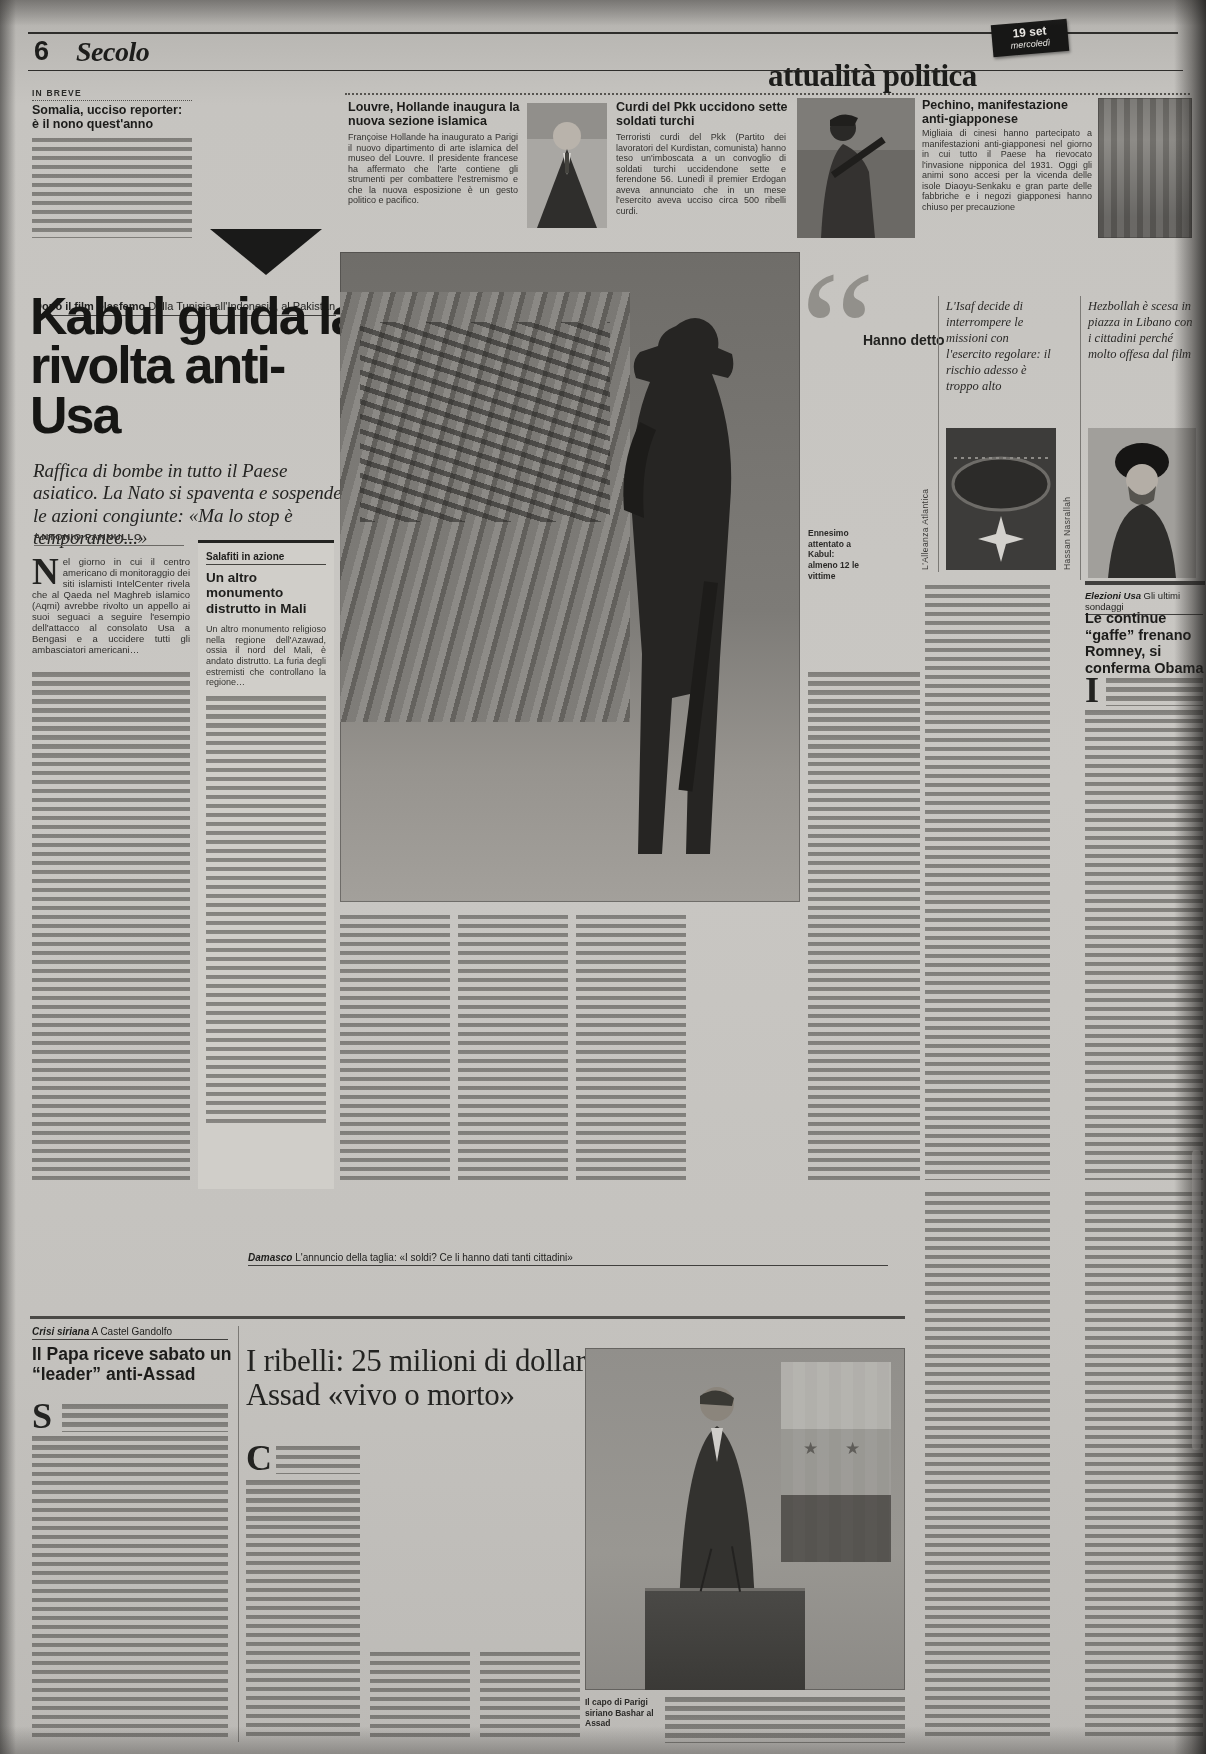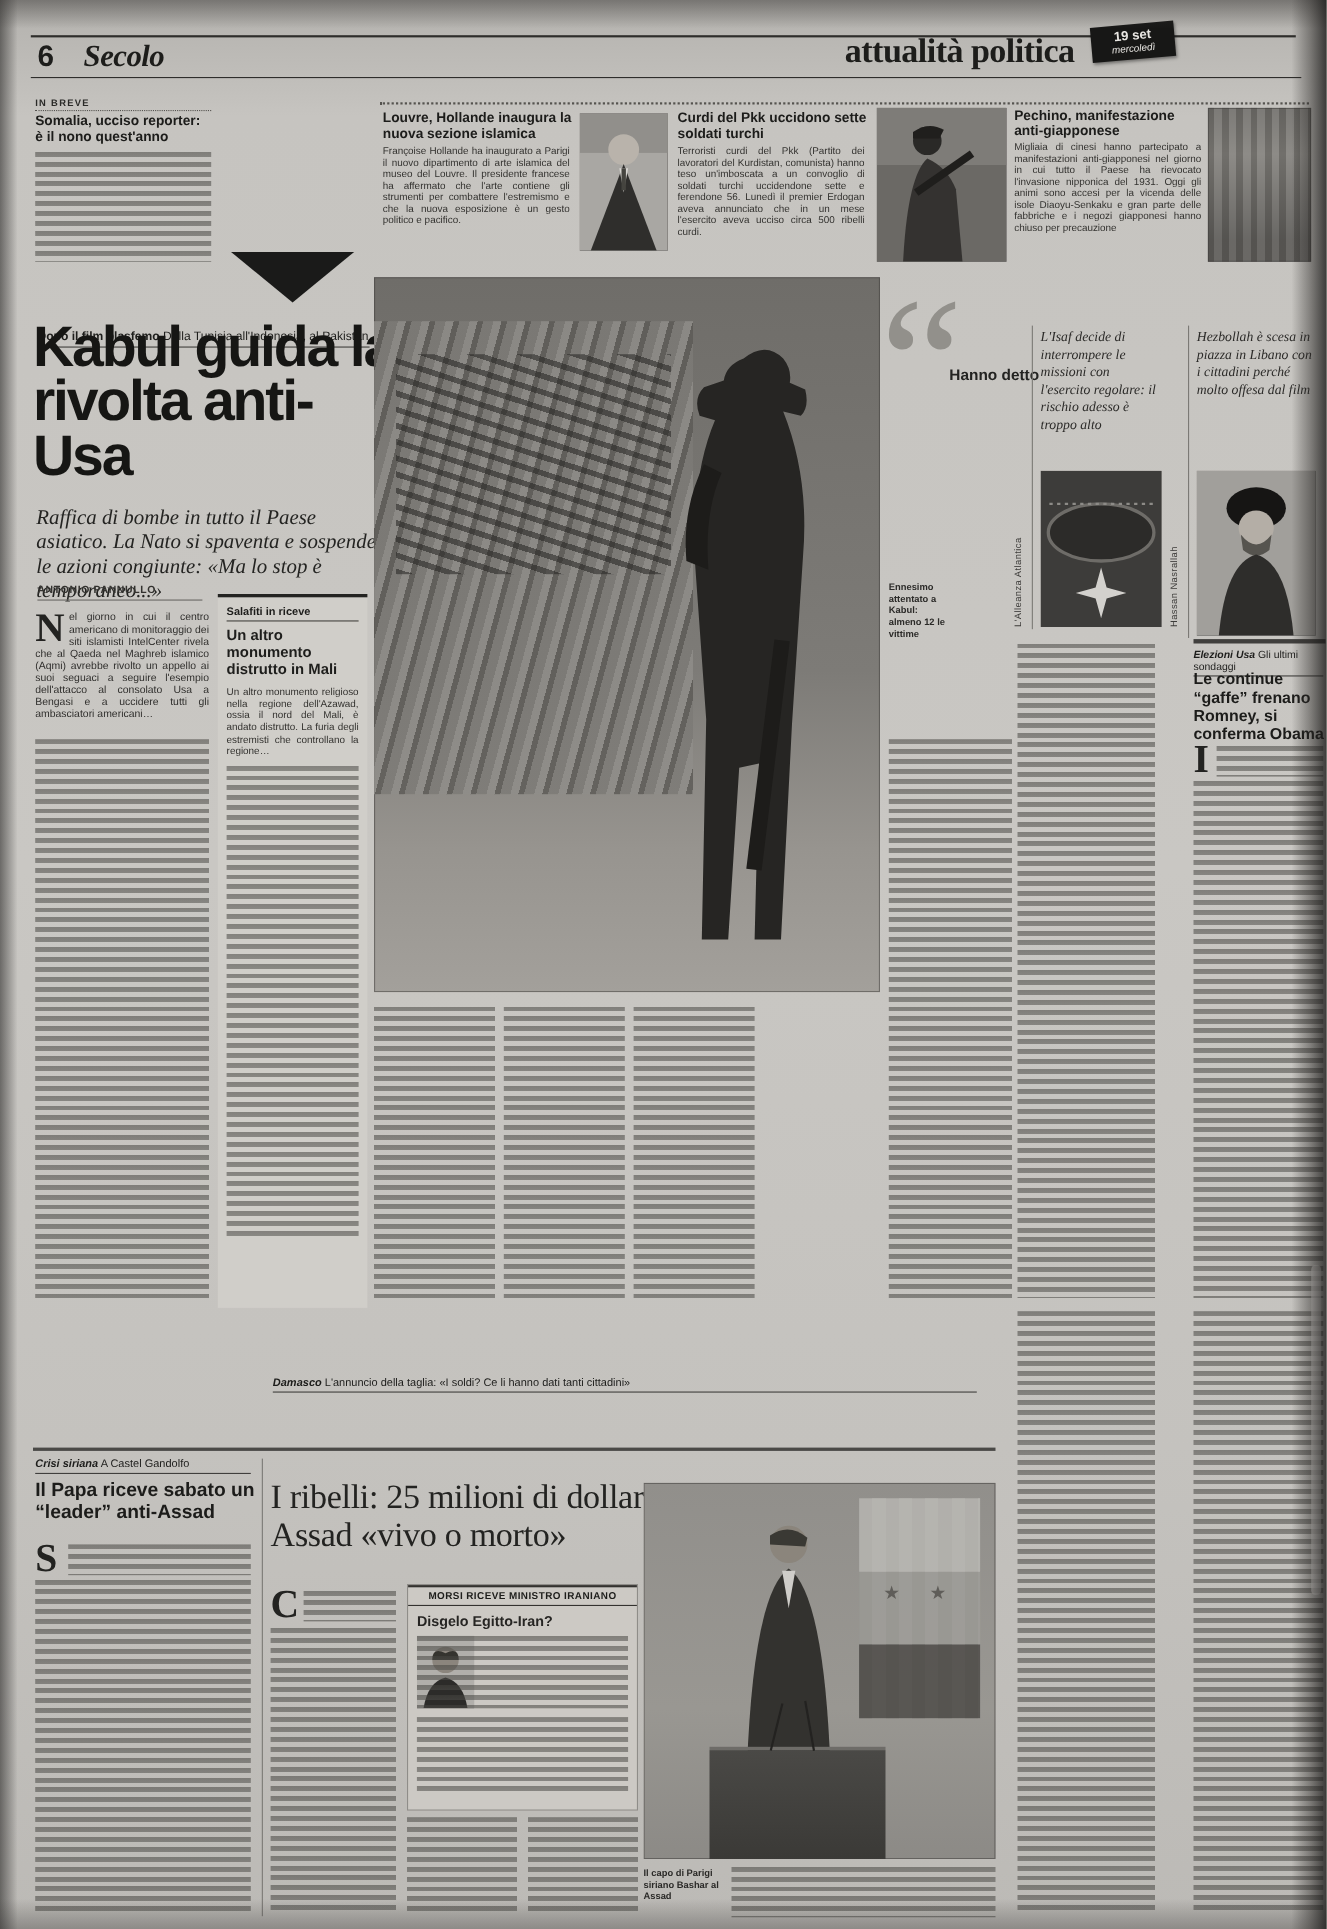--- a/index.html
+++ b/index.html
@@ -15,21 +15,21 @@
   .page-curl{left:1192px;top:1150px;width:9px;height:300px;background:#e9e7e3;opacity:.65;border-radius:4px;}
 
   
   .rule{background:#2e2d2b;}
   .dotted{border-top:2px dotted #55534f;}
   .vline{background:#7b7975;width:1px;}
 
   
   .pageno{font-size:27px;font-weight:bold;}
   .paper{font-family:"Liberation Serif",serif;font-weight:bold;font-style:italic;font-size:28px;letter-spacing:-.5px;}
-  .section{font-family:"Liberation Serif",serif;font-weight:bold;font-size:31px;letter-spacing:-.5px;}
+  .section{font-family:"Liberation Serif",serif;font-weight:bold;font-size:31px;letter-spacing:-.5px;margin-top:30px;}
   .datebox{background:#171716;color:#e8e6e2;transform:rotate(-5deg);text-align:center;padding:4px 6px;box-shadow:1px 2px 3px rgba(0,0,0,.4);}
   .datebox .d1{font-size:12px;font-weight:bold;line-height:1.1;}
   .datebox .d2{font-size:9px;font-style:italic;line-height:1.2;}
 
   
   .lbl{font-size:8.5px;font-weight:bold;letter-spacing:1.2px;color:#2a2a28;}
   .bhead{font-size:12.5px;line-height:1.12;font-weight:bold;color:#1c1c1a;}
   .btext{font-size:9px;line-height:1.17;text-align:justify;color:#33322f;}
   .alert{background:#1a1a19;color:#e4e2de;padding:9px 9px;}
   .alert .t{font-size:15px;font-weight:bold;line-height:1.08;}
@@ -145,21 +145,21 @@
   <div class="abs mainhead" style="left:30px;top:292px;width:335px">Kabul guida la rivolta anti-Usa</div>
   <div class="abs standfirst" style="left:33px;top:460px;width:312px">Raffica di bombe in tutto il Paese asiatico. La Nato si spaventa e sospende le azioni congiunte: «Ma lo stop è temporaneo...»</div>
   <div class="abs byline" style="left:34px;top:531px;width:150px">Antonio Pannullo</div>
 
   <div class="abs body-col" style="left:32px;top:556px;width:158px;height:112px;overflow:hidden">
     <span class="dropcap">N</span><span>el giorno in cui il centro americano di monitoraggio dei siti islamisti IntelCenter rivela che al Qaeda nel Maghreb islamico (Aqmi) avrebbe rivolto un appello ai suoi seguaci a seguire l'esempio dell'attacco al consolato Usa a Bengasi e a uccidere tutti gli ambasciatori americani…</span>
   </div>
   <div class="abs txl" style="left:32px;top:672px;width:158px;height:508px"></div>
 
   <div class="abs graybox" style="left:198px;top:540px;width:120px;height:630px">
-    <div class="k">Salafiti in riceve</div>
+    <div class="k">Salafiti in azione</div>
     <div class="h">Un altro monumento distrutto in Mali</div>
     <div class="b">Un altro monumento religioso nella regione dell'Azawad, ossia il nord del Mali, è andato distrutto. La furia degli estremisti che controllano la regione…</div>
     <div class="txl" style="width:100%;height:428px;margin-top:8px"></div>
   </div>
 
   <div class="abs photo" style="left:340px;top:252px;width:460px;height:650px;background:linear-gradient(180deg,#6f6d69 0%,#7d7b77 55%,#97948f 80%,#a3a09b 100%)">
     <div class="abs" style="left:0;top:40px;width:290px;height:430px;background:repeating-linear-gradient(105deg,#8f8d89 0 7px,#5d5b57 7px 12px,#7c7a76 12px 21px);opacity:.85"></div>
     <div class="abs" style="left:20px;top:70px;width:250px;height:200px;background:repeating-linear-gradient(18deg,rgba(35,34,32,.55) 0 5px,rgba(0,0,0,0) 5px 14px)"></div>
     <svg class="abs" style="left:240px;top:50px" width="200" height="600" viewBox="0 0 100 300">
       <path fill="#262523" d="M48 12 q10 -8 18 0 q4 5 3 11 l7 3 q2 8 -2 12 l-8 -2 q12 30 9 66 l-5 76 -5 98 -12 0 2 -80 -9 2 -5 78 -12 0 2 -100 -5 -70 q-2 -40 9 -66 l-7 -2 q-3 -8 2 -13 l9 -3 q1 -7 9 -10z"></path>
@@ -219,36 +219,20 @@
   <div class="abs txl" style="left:32px;top:1436px;width:196px;height:304px"></div>
 
   <div class="abs vline" style="left:238px;top:1326px;height:416px"></div>
 
   <div class="abs smallkick" style="left:248px;top:1252px;width:640px"><b>Damasco</b><span> L'annuncio della taglia: «I soldi? Ce li hanno dati tanti cittadini»</span></div>
   <div class="abs damhead" style="left:246px;top:1344px;width:448px">I ribelli: 25 milioni di dollari per Assad «vivo o morto»</div>
   <div class="abs dropcap-abs" style="left:246px;top:1444px">C</div>
   <div class="abs txl" style="left:276px;top:1446px;width:84px;height:28px"></div>
   <div class="abs txl" style="left:246px;top:1480px;width:114px;height:260px"></div>
 
-  <div class="abs morsibox" style="left:370px;top:1440px;width:192px;height:196px">
-    <div class="hd">MORSI RICEVE MINISTRO IRANIANO</div>
-    <div class="h2">Disgelo Egitto-Iran?</div>
-    <div style="overflow:hidden;margin-top:6px">
-      <div class="photo" style="float:left;width:52px;height:66px;margin:0 6px 4px 0">
-        <svg width="52" height="66" viewBox="0 0 52 66">
-          <rect width="52" height="66" fill="#b1afab"></rect>
-          <circle cx="26" cy="22" r="12" fill="#8b857d"></circle>
-          <path d="M26 16 q12 -6 12 6 l-24 0 q0 -12 12 -6z" fill="#35342f"></path>
-          <path d="M6 66 Q10 42 26 38 Q42 42 46 66 Z" fill="#2c2b29"></path>
-        </svg>
-      </div>
-      <div class="txl" style="height:66px"></div>
-    </div>
-    <div class="txl" style="width:100%;height:70px;margin-top:4px"></div>
-  </div>
   <div class="abs txl" style="left:370px;top:1652px;width:100px;height:88px"></div>
   <div class="abs txl" style="left:480px;top:1652px;width:100px;height:88px"></div>
 
   <div class="abs photo" style="left:585px;top:1348px;width:320px;height:342px;background:linear-gradient(180deg,#918f8b,#999792 60%,#8c8a86)">
     <div class="abs" style="left:196px;top:14px;width:110px;height:200px;background:repeating-linear-gradient(90deg,rgba(0,0,0,.14) 0 12px,rgba(255,255,255,.08) 12px 24px)">
       <div class="flagstripe" style="top:0;background:#bab8b4;opacity:.85"></div>
       <div class="flagstripe" style="top:33.3%;background:#9e9c98;opacity:.85"></div>
       <div class="flagstripe" style="top:66.6%;background:#514f4b;opacity:.9"></div>
       <span class="star" style="left:22px;top:76px">★</span>
       <span class="star" style="left:64px;top:76px">★</span>

